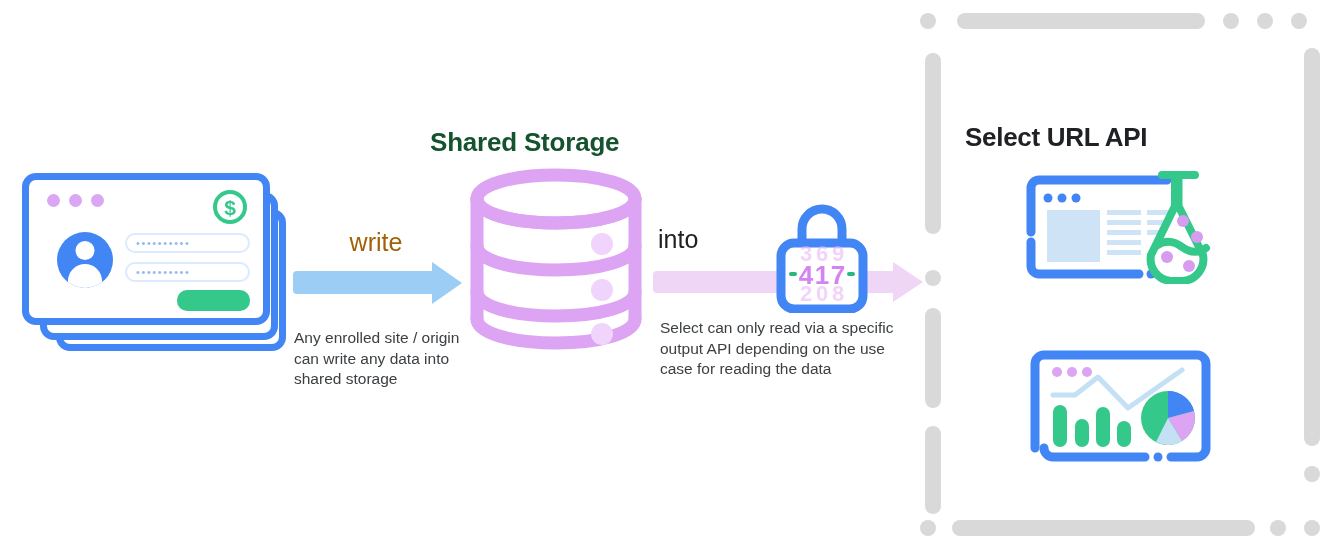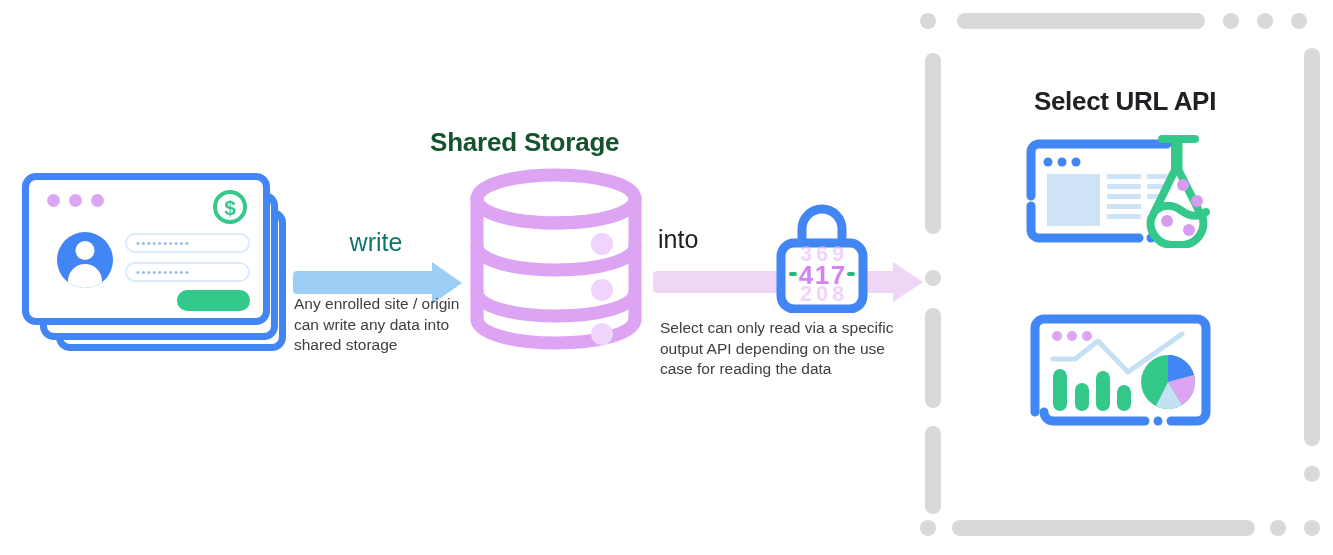--- a/index.html
+++ b/index.html
@@ -40,45 +40,45 @@
   .field{
     position:absolute;left:96px;width:125px;height:20px;border:2px solid #dbeafe;
     border-radius:10px;box-sizing:border-box;display:flex;align-items:center;
     padding-left:9px;letter-spacing:1.6px;color:#93b9ee;font-size:11px;line-height:1;
   }
   .field.f1{top:53px;}
   .field.f2{top:82px;}
   .gbtn{position:absolute;left:148px;top:110px;width:73px;height:21px;border-radius:10px;background:#34c98b;}
 
   
-  #write-label{left:296px;top:228px;width:160px;text-align:center;font-size:25px;color:#0f766e;}
+  #write-label{left:296px;top:228px;width:160px;text-align:center;font-size:25px;color:#a16207;}
   .arrow-blue-shaft{left:293px;top:271px;width:145px;height:23px;background:#9ccdf5;border-radius:4px 0 0 4px;}
   .arrow-blue-head{left:432px;top:262px;width:0;height:0;border-top:21px solid transparent;
     border-bottom:21px solid transparent;border-left:30px solid #9ccdf5;}
-  #write-desc{left:294px;top:294px;width:175px;font-size:15.5px;line-height:1.33;color:#3c4043;}
+  #write-desc{left:294px;top:328px;width:175px;font-size:15.5px;line-height:1.33;color:#3c4043;}
 
   
   #storage-title{left:430px;top:127px;width:250px;text-align:left;font-size:26px;font-weight:bold;color:#14532d;letter-spacing:-0.2px;}
   #cylinder{left:470px;top:168px;width:172px;height:182px;}
 
   
   #read-label{left:658px;top:225px;width:160px;text-align:left;font-size:25px;color:#202124;}
   .arrow-purple-shaft{left:653px;top:271px;width:245px;height:22px;background:#efd5f6;border-radius:4px 0 0 4px;}
   .arrow-purple-head{left:893px;top:262px;width:0;height:0;border-top:20px solid transparent;
     border-bottom:20px solid transparent;border-left:30px solid #efd5f6;}
   #read-desc{left:660px;top:318px;width:245px;font-size:15.5px;line-height:1.33;color:#3c4043;}
 
   
   #lock{left:776px;top:201px;width:92px;height:112px;}
 
   
   #api-panel{left:920px;top:8px;width:405px;height:540px;}
   .dash{position:absolute;background:#d9d9d9;border-radius:999px;}
 
-  .api-block{position:absolute;text-align:center;}
+  .api-block{position:absolute;text-align:left;margin-top:36px;}
   .api-title{font-size:26px;font-weight:bold;color:#202124;letter-spacing:-0.3px;}
   #select-url-block{left:965px;top:86px;width:320px;}
   #private-agg-block{left:965px;top:296px;width:320px;}
   .api-art{margin-top:16px;display:flex;justify-content:center;}
 </style>
 </head>
 <body>
 
 <div class="stage">
 

